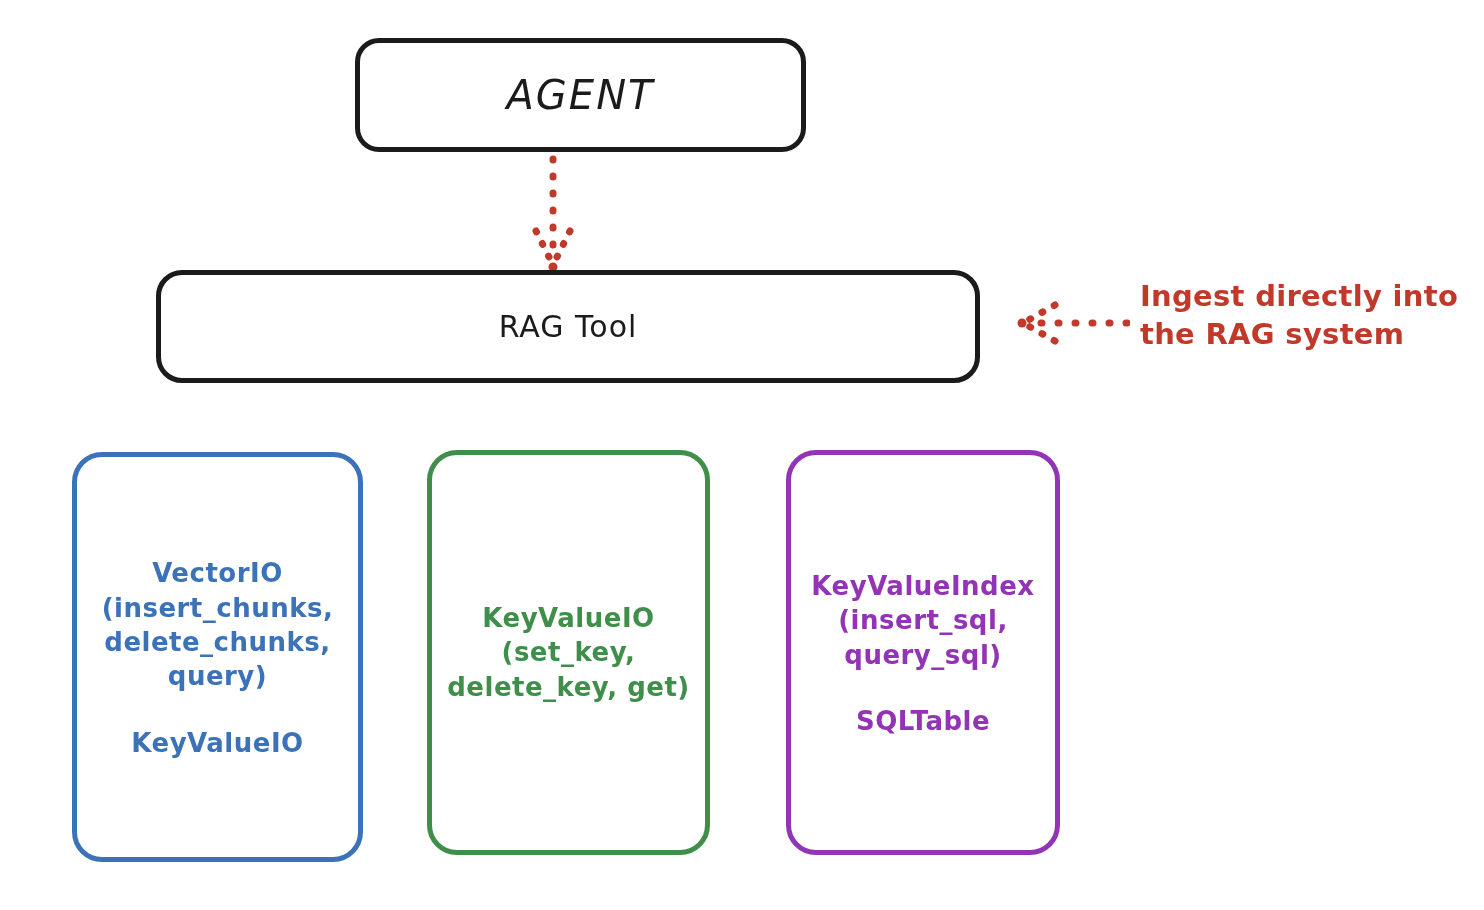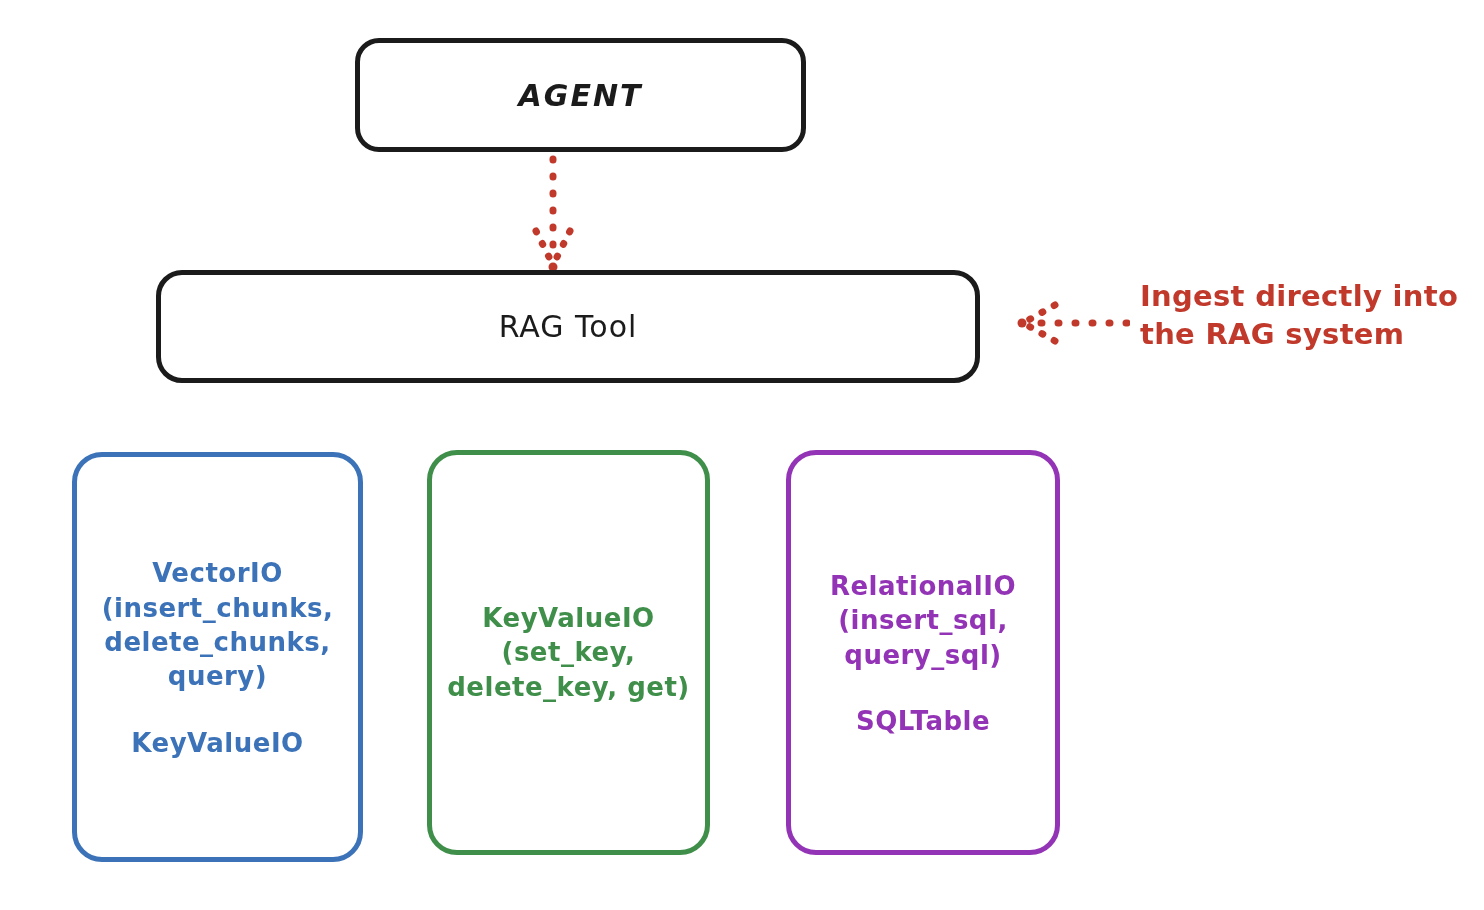--- a/index.html
+++ b/index.html
@@ -35,23 +35,23 @@
   
   #agent-node {
     left: 355px;
     top: 38px;
     width: 451px;
     height: 114px;
     border: 5px solid #1b1b1b;
     border-radius: 24px;
   }
   #agent-node .node-label {
-    font-size: 30px;
+    font-size: 40px;
     font-style: italic;
-    font-weight: 700;
+    font-weight: 400;
     color: #1b1b1b;
     letter-spacing: 2px;
     font-family: "DejaVu Sans", sans-serif;
   }
 
   
   #rag-tool-node {
     left: 156px;
     top: 270px;
     width: 824px;
@@ -178,19 +178,19 @@
     <div class="node-sublabel">KeyValueIO</div>
   </div>
 
   <div class="node leaf" id="keyvalueio-node">
     <div class="node-label">KeyValueIO
 (set_key,
 delete_key, get)</div>
   </div>
 
   <div class="node leaf" id="relationalio-node">
-    <div class="node-label">RelationalIO
+    <div class="node-label">KeyValueIndex
 (insert_sql,
 query_sql)</div>
     <div class="node-sublabel">SQLTable</div>
   </div>
 
 </div>
 
 </body></html>

